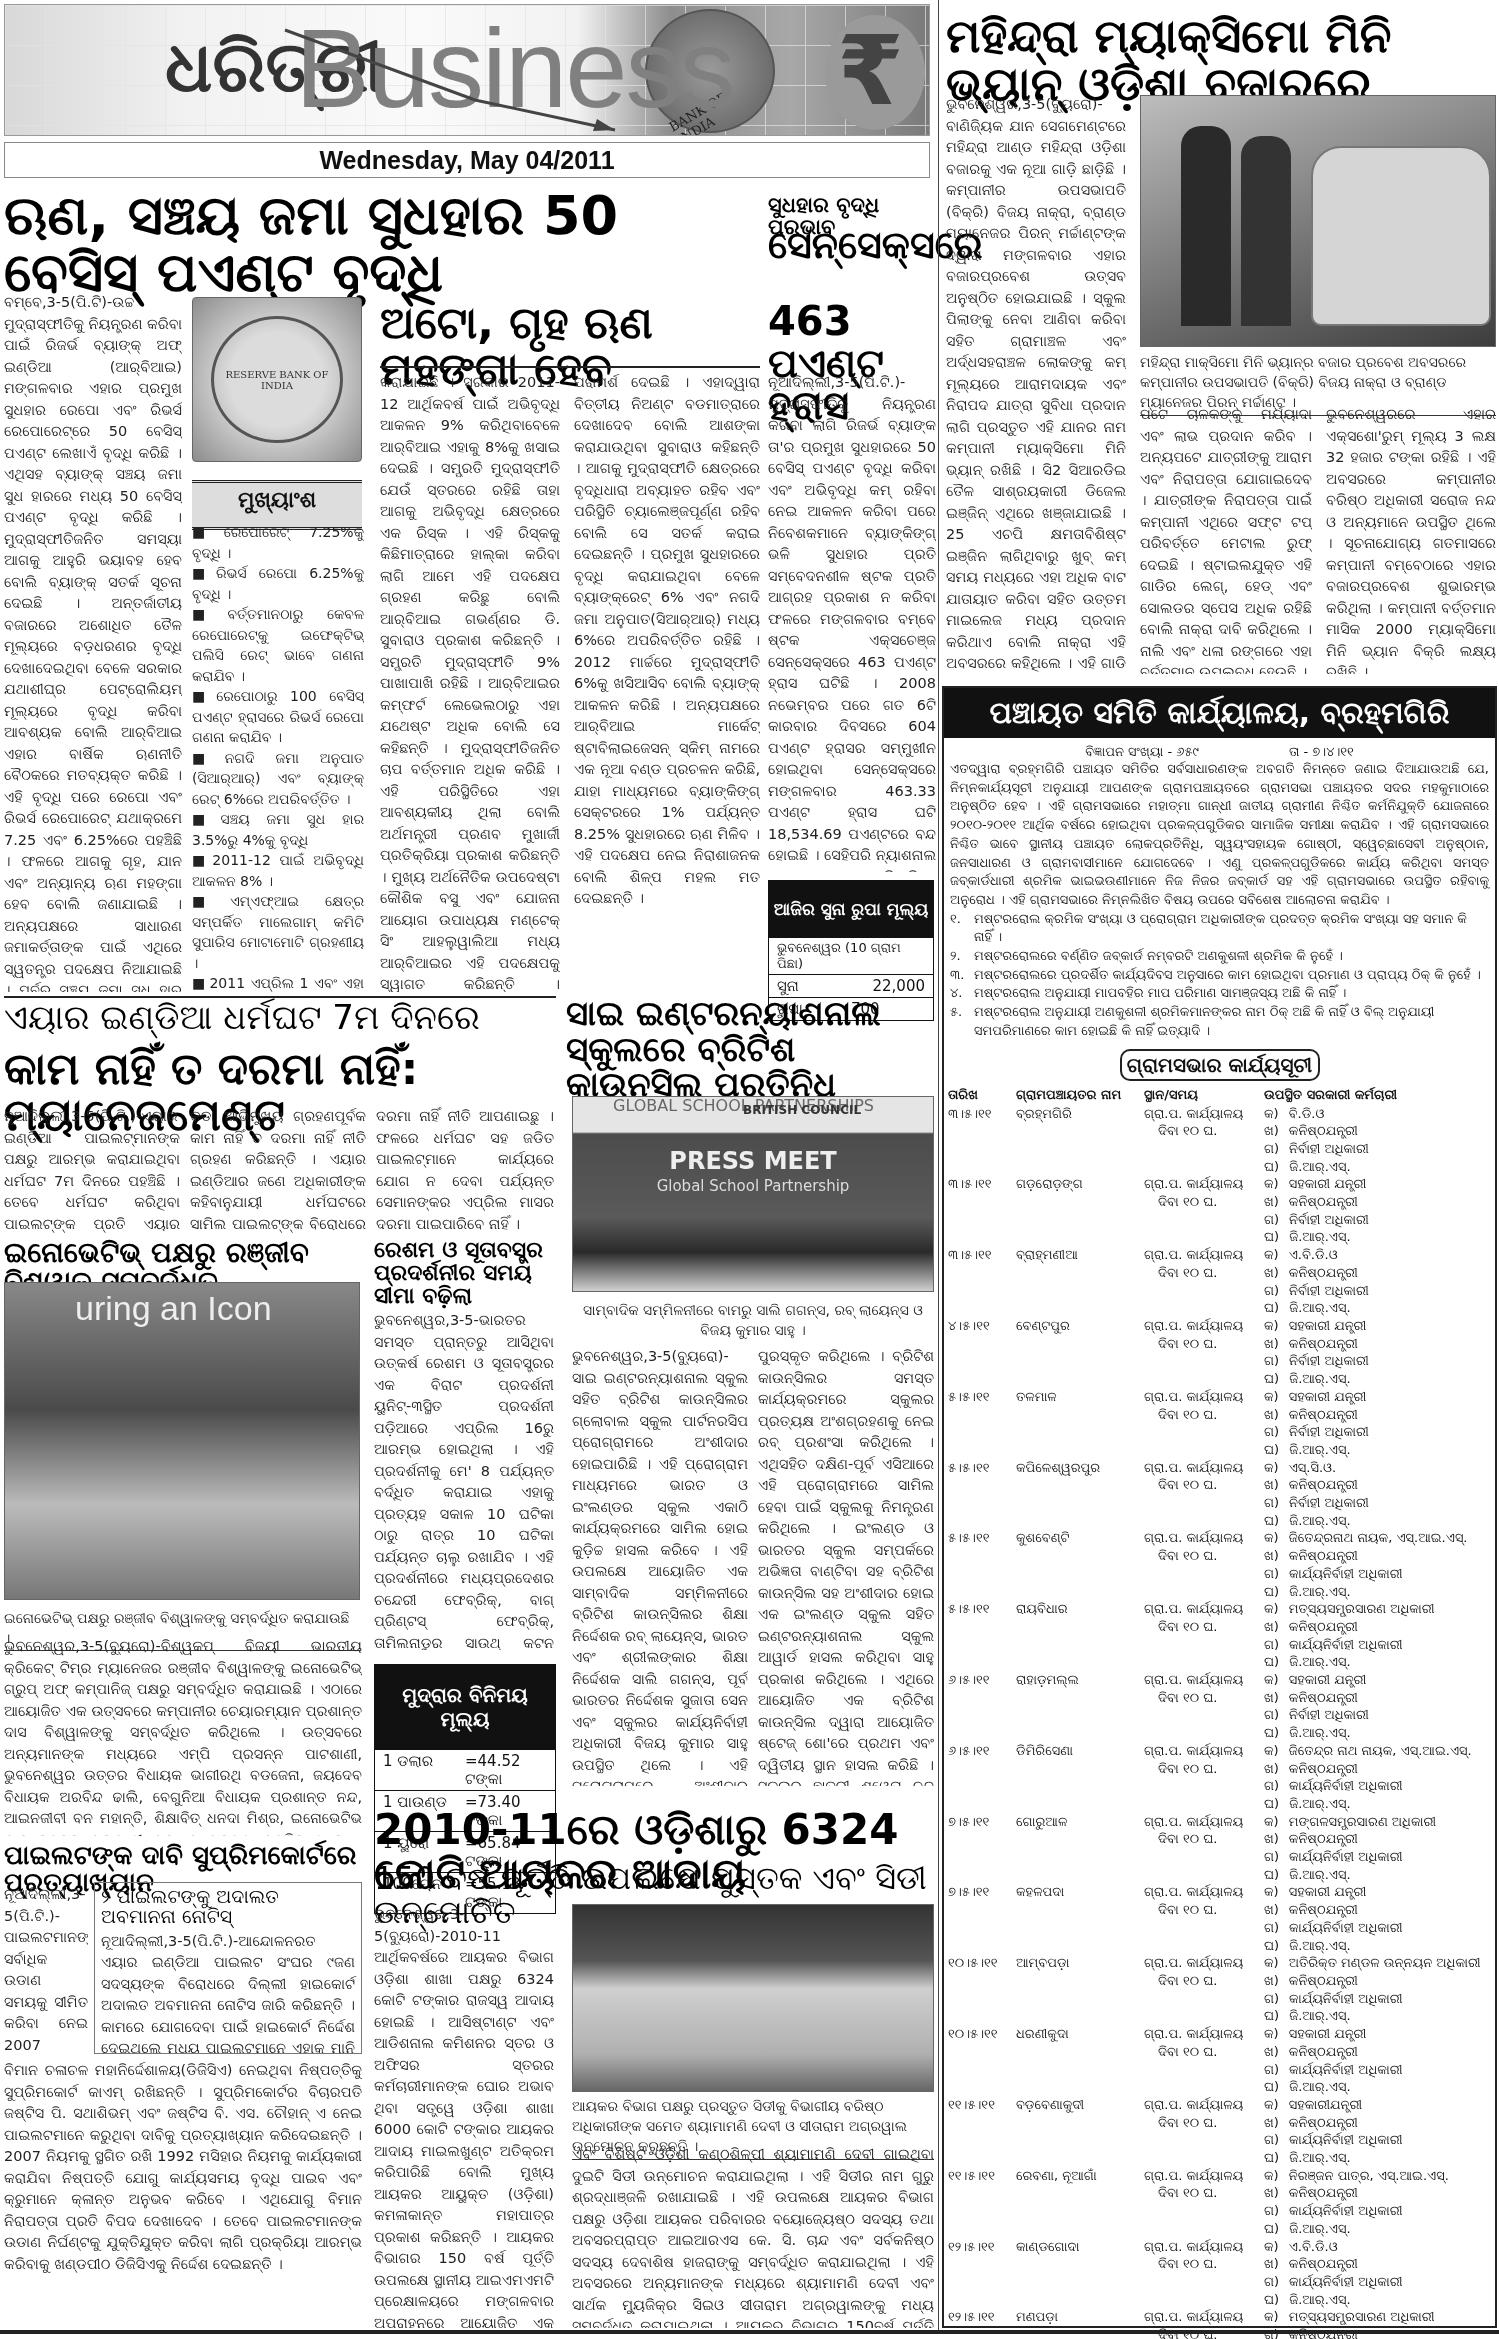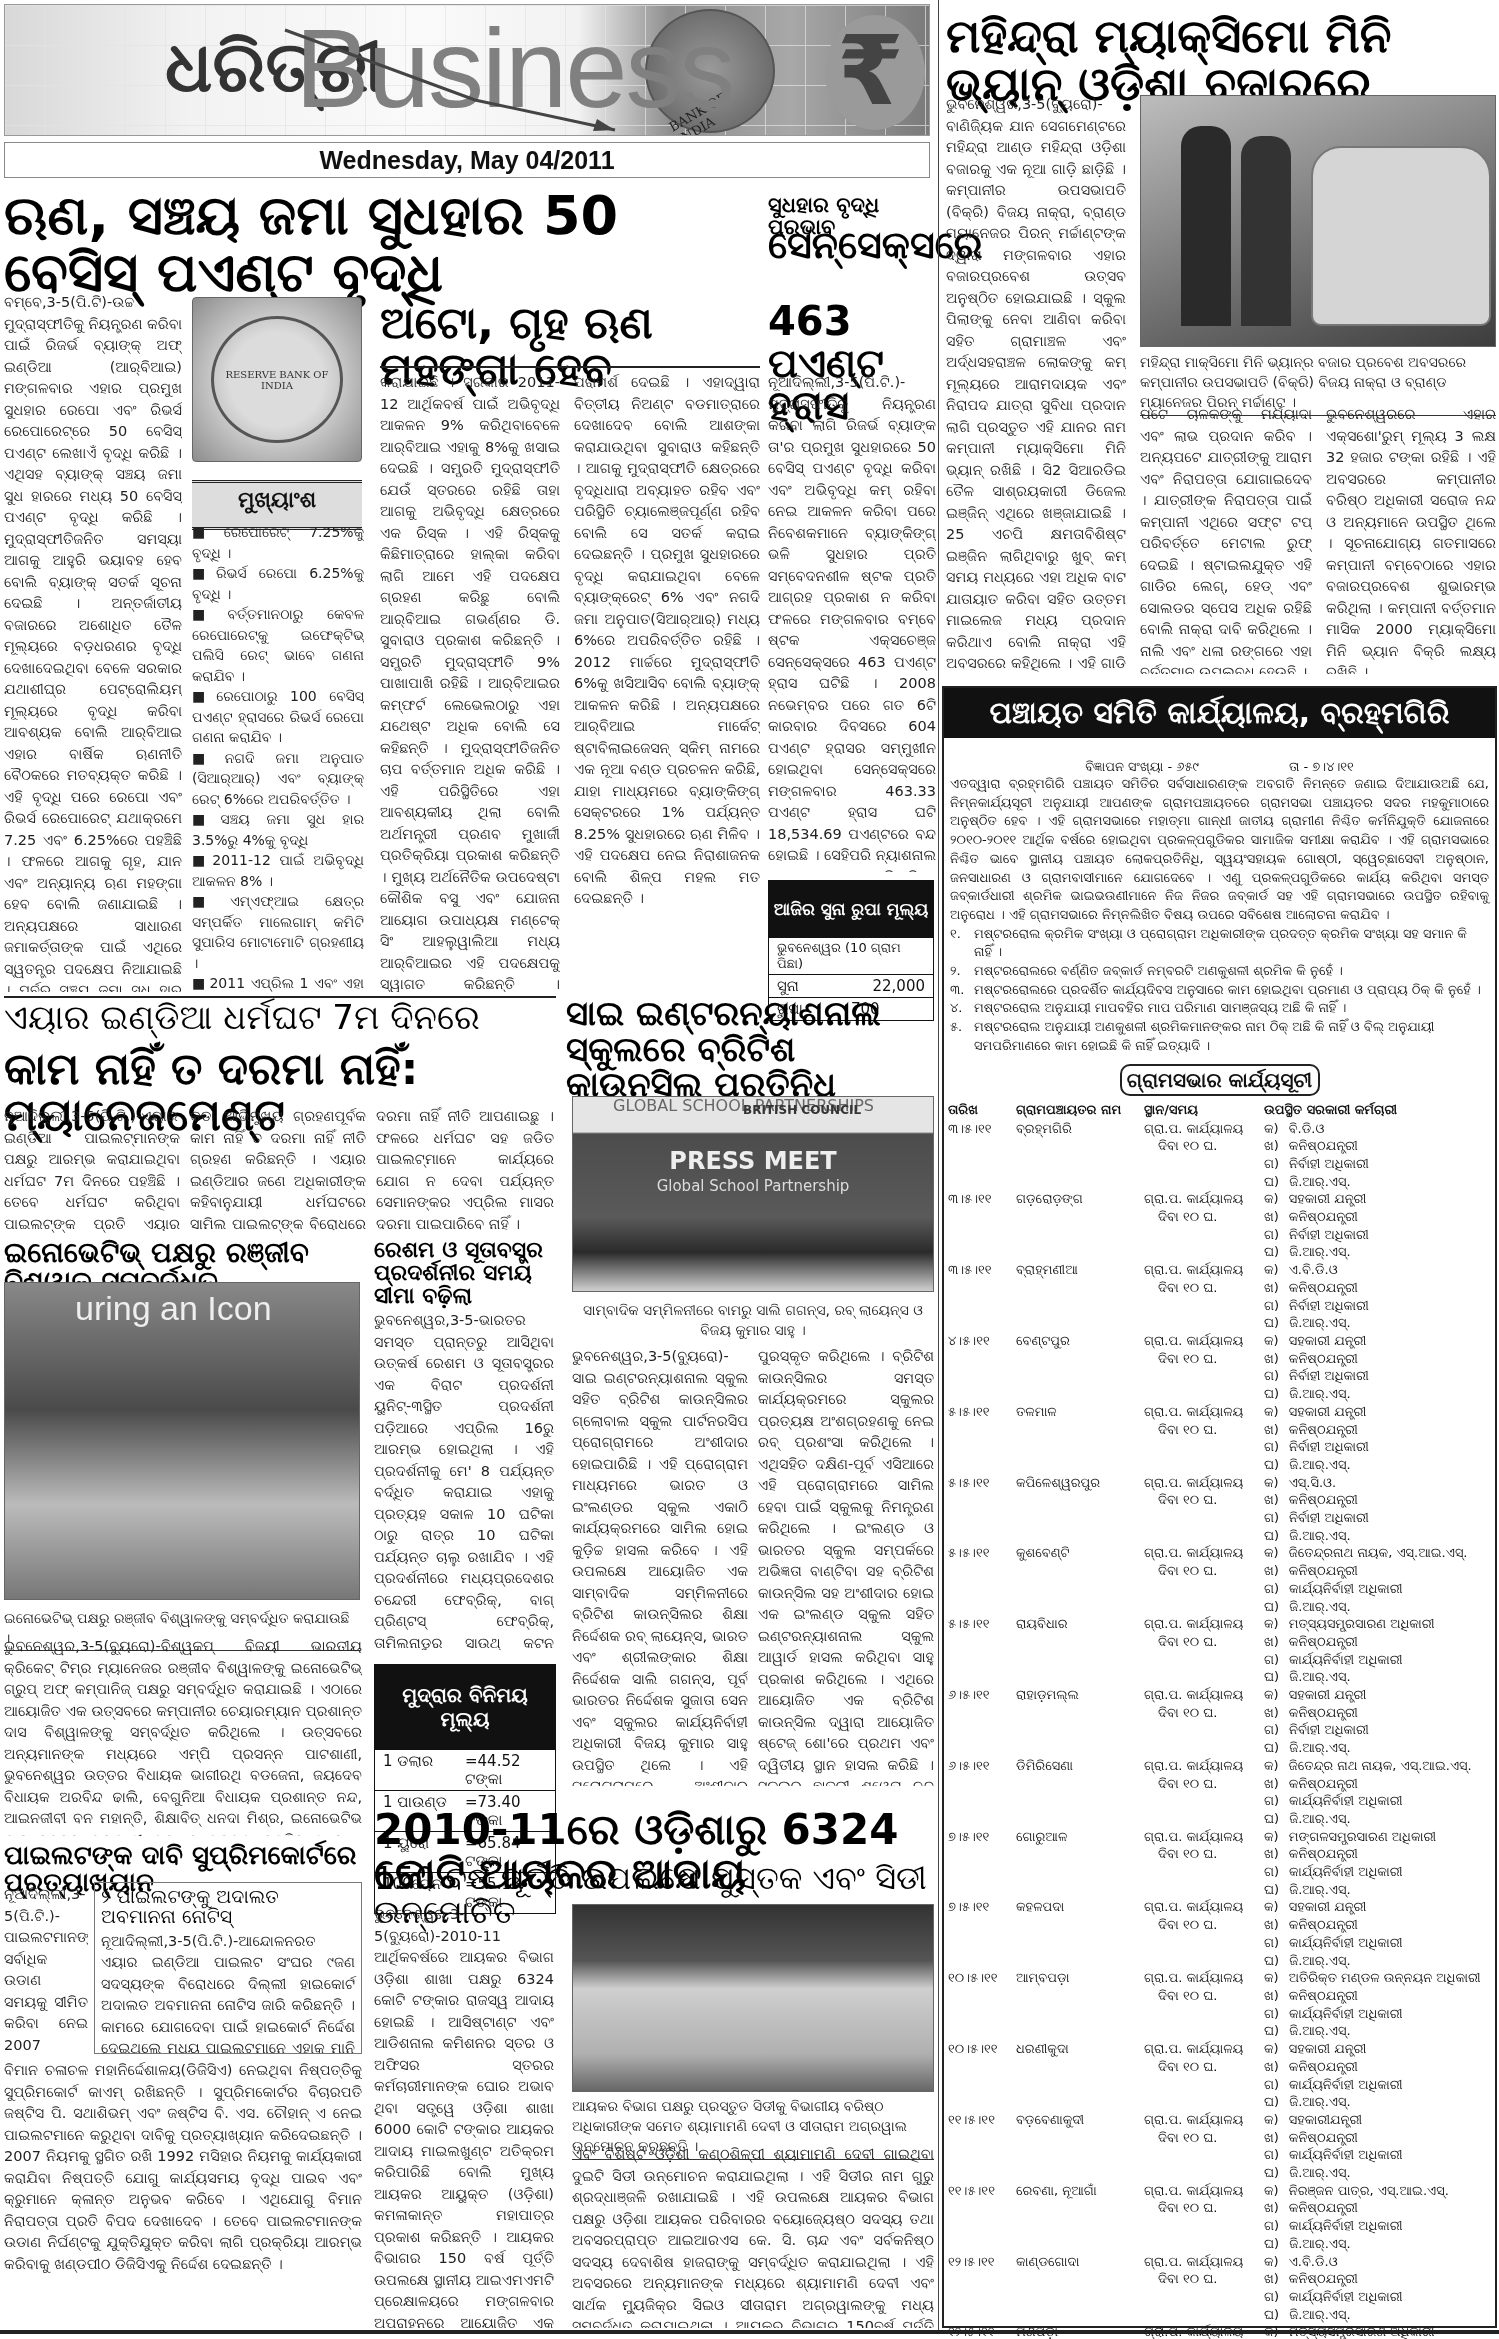--- a/index.html
+++ b/index.html
@@ -20,21 +20,21 @@
 .caption{font-size:14px;line-height:20px;color:#222}
 .photo{background:linear-gradient(160deg,#bdbdbd,#6e6e6e 60%,#3d3d3d);border:1px solid #666}
 .rule{background:#222}
 .vrule{background:#444;width:1px}
 .table{border:1.5px solid #111;font-size:15px}
 .table .hd{background:#111;color:#fff;font-weight:bold;text-align:center;padding:18px 4px;font-size:20px}
 .table .row{display:flex;border-top:1.5px solid #111;padding:2px 8px}
 .table .row span{flex:1}
 .notice{left:942px;top:686px;width:555px;height:1642px;border:2px solid #222}
 .notice .title{background:#111;color:#fff;font-weight:bold;font-size:30px;text-align:center;height:50px;line-height:50px}
-.notice .adno{display:flex;justify-content:center;gap:90px;font-size:13px;margin-top:21px}
+.notice .adno{display:flex;justify-content:center;gap:90px;font-size:13px;margin-top:6px}
 .notice .intro{font-size:13px;line-height:18.7px;padding:0 6px;text-align:justify}
 .notice ol{list-style:none;font-size:13px;line-height:18.7px;padding:0 6px}
 .notice ol li{display:flex}
 .notice ol li .n{width:24px;flex:none}
 .notice .subtitle{margin:8px auto 6px;width:200px;border:2px solid #222;border-radius:10px;text-align:center;font-weight:bold;font-size:20px;padding:2px 0}
 .sched-head,.sched-row{display:grid;grid-template-columns:68px 128px 120px 220px;font-size:13px;padding:0 4px}
 .sched-head{font-weight:bold;margin-bottom:2px}
 .sched-row{line-height:17.7px}
 .sched-row .offs div{display:flex;gap:10px}
 .boxed{border:1.5px solid #777;padding:4px 6px}

